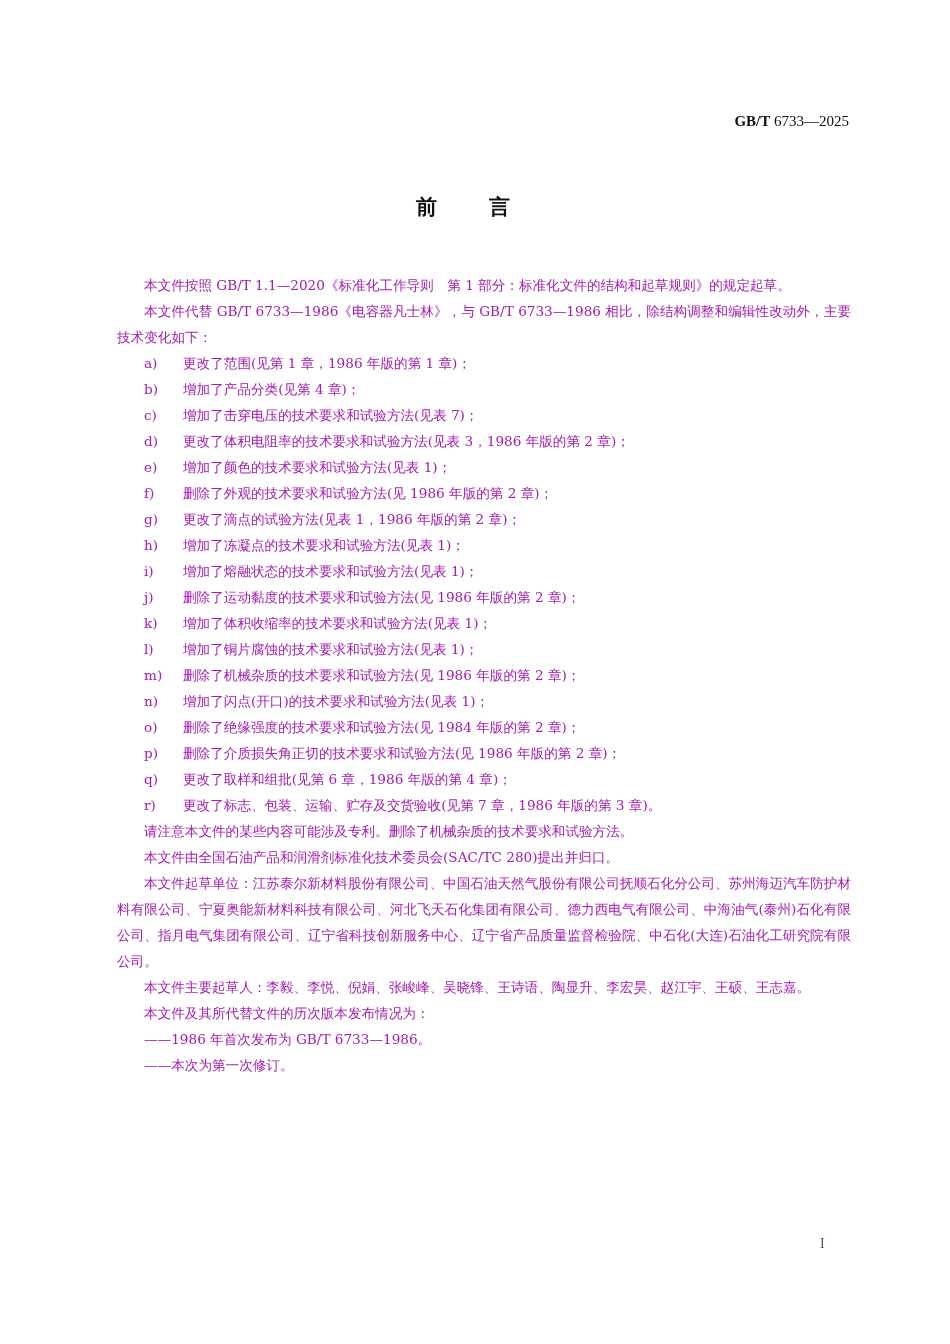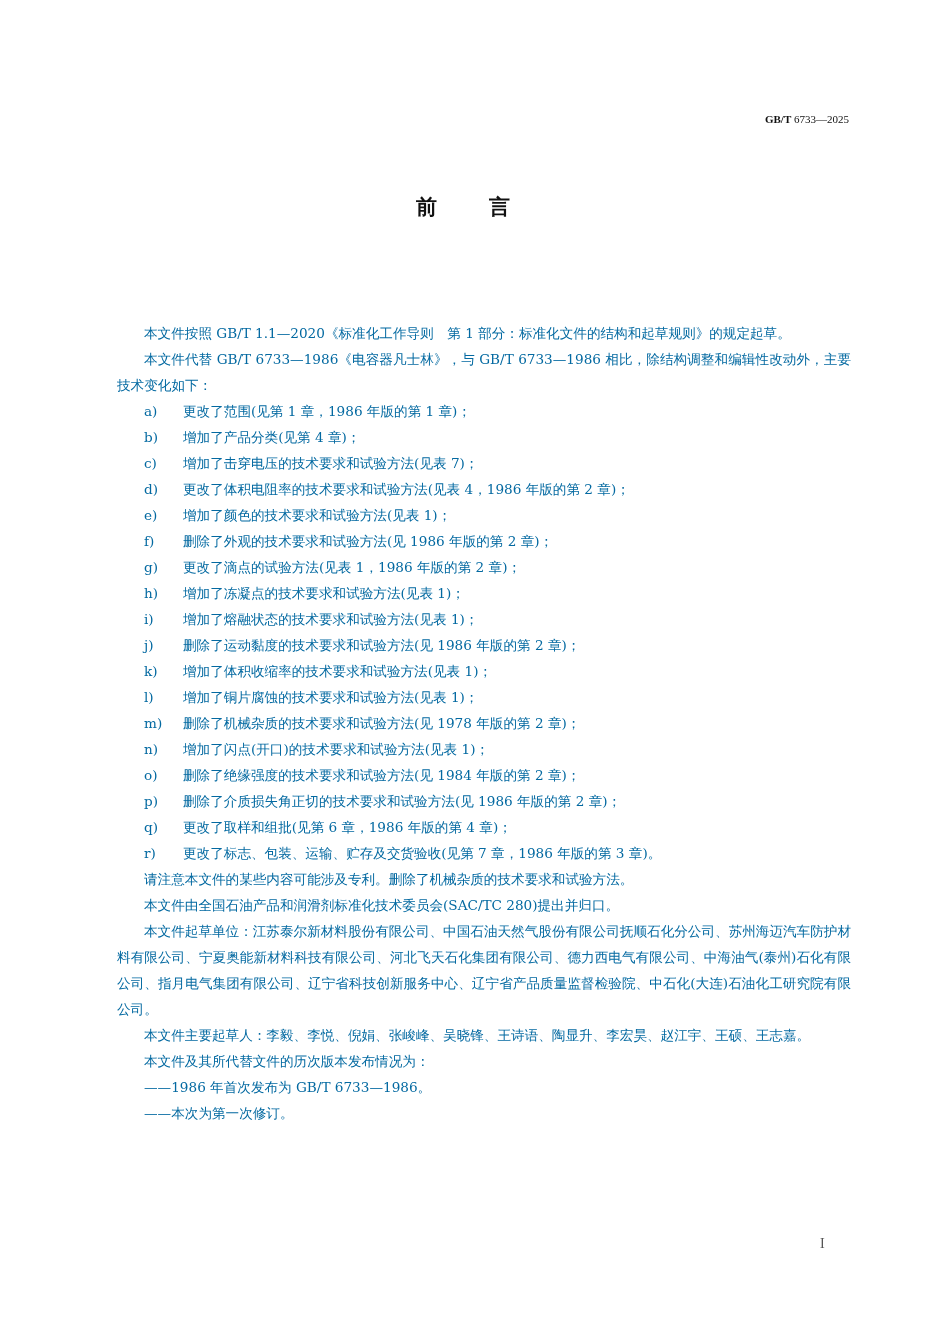--- a/index.html
+++ b/index.html
@@ -1,25 +1,25 @@
 <!DOCTYPE html>
 <html><head>
 <meta charset="utf-8">
 <style>
   html, body { margin: 0; padding: 0; background: #ffffff; }
   body { width: 950px; height: 1344px; position: relative; overflow: hidden;
          font-family: "DejaVu Serif", "Liberation Serif", serif; color: #222; }
-  .std-code { position: absolute; top: 113px; right: 101px; font-size: 11px;
+  .std-code { position: absolute; top: 113px; right: 101px; font-size: 15px;
               font-family: "Liberation Serif", serif; color: #111; }
   .std-code b { font-weight: bold; }
   .title { position: absolute; top: 193px; left: 0; width: 950px; text-align: center;
            font-family: "DejaVu Sans", sans-serif; font-size: 21px; font-weight: bold;
            letter-spacing: 52px; color: #111; padding-left: 28px; box-sizing: border-box; }
   .body { position: absolute; top: 272px; left: 117px; width: 734px; font-size: 13.6px;
-          line-height: 26px; color: #0369a1; margin-top: 48px; }
+          line-height: 26px; color: #a21caf; }
   .para { text-indent: 27px; margin: 0; text-align: justify; }
   .list { margin: 0; padding: 0; list-style: none; }
   .list li { margin: 0; padding-left: 27px; display: flex; }
   .list .mk { width: 39px; flex: none; }
   .dash { margin: 0; padding-left: 27px; }
   .page-num { position: absolute; top: 1236px; left: 820px; font-size: 14px; color: #555;
               font-family: "Liberation Serif", serif; }
 </style>
 </head>
 <body>
@@ -43,21 +43,21 @@
     <li>
         <span class="mk">b)</span>
         <span>增加了产品分类(见第 4 章)；</span>
       </li>
     <li>
         <span class="mk">c)</span>
         <span>增加了击穿电压的技术要求和试验方法(见表 7)；</span>
       </li>
     <li>
         <span class="mk">d)</span>
-        <span>更改了体积电阻率的技术要求和试验方法(见表 4，1986 年版的第 2 章)；</span>
+        <span>更改了体积电阻率的技术要求和试验方法(见表 3，1986 年版的第 2 章)；</span>
       </li>
     <li>
         <span class="mk">e)</span>
         <span>增加了颜色的技术要求和试验方法(见表 1)；</span>
       </li>
     <li>
         <span class="mk">f)</span>
         <span>删除了外观的技术要求和试验方法(见 1986 年版的第 2 章)；</span>
       </li>
     <li>
@@ -79,21 +79,21 @@
     <li>
         <span class="mk">k)</span>
         <span>增加了体积收缩率的技术要求和试验方法(见表 1)；</span>
       </li>
     <li>
         <span class="mk">l)</span>
         <span>增加了铜片腐蚀的技术要求和试验方法(见表 1)；</span>
       </li>
     <li>
         <span class="mk">m)</span>
-        <span>删除了机械杂质的技术要求和试验方法(见 1978 年版的第 2 章)；</span>
+        <span>删除了机械杂质的技术要求和试验方法(见 1986 年版的第 2 章)；</span>
       </li>
     <li>
         <span class="mk">n)</span>
         <span>增加了闪点(开口)的技术要求和试验方法(见表 1)；</span>
       </li>
     <li>
         <span class="mk">o)</span>
         <span>删除了绝缘强度的技术要求和试验方法(见 1984 年版的第 2 章)；</span>
       </li>
     <li>

